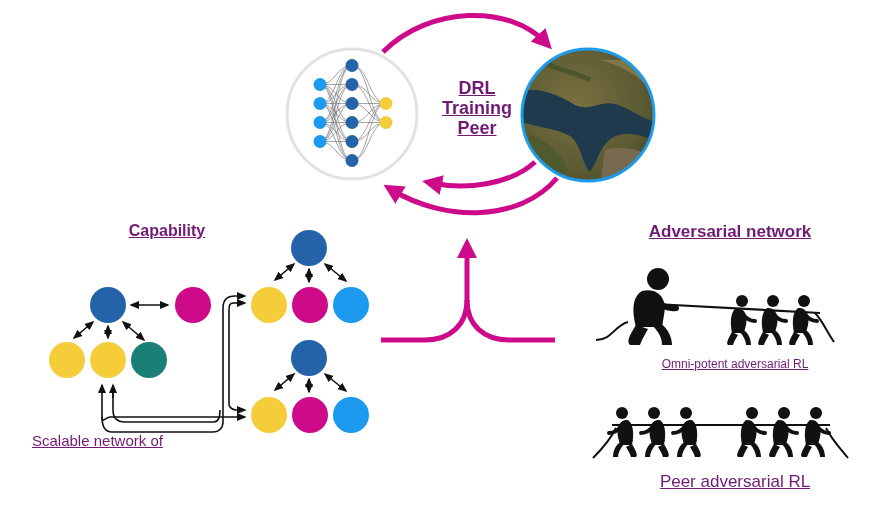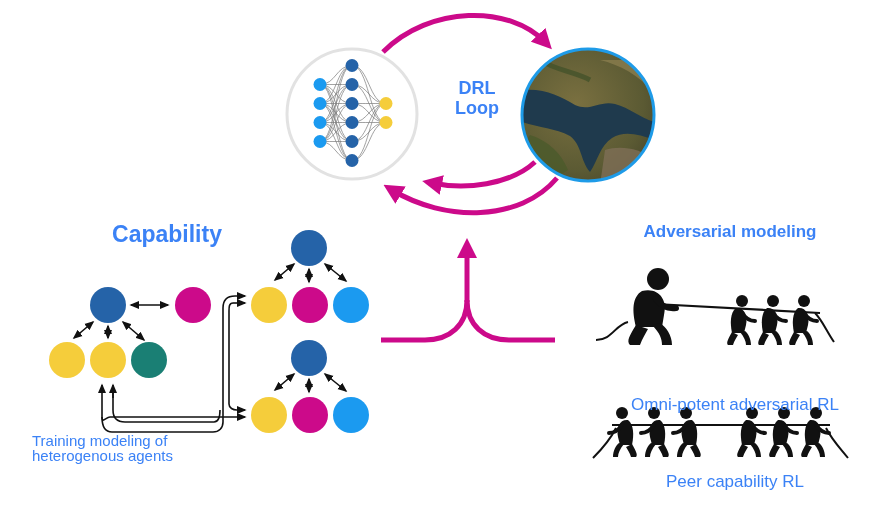--- a/index.html
+++ b/index.html
@@ -1,18 +1,18 @@
 <!DOCTYPE html>
 <html><head>
 <meta charset="utf-8">
 <style>
   html, body { margin:0; padding:0; background:#ffffff; }
   body { width:883px; height:508px; position:relative; overflow:hidden; font-family:"Liberation Sans", sans-serif; }
   #canvas { position:absolute; left:0; top:0; }
-  .lbl { position:absolute; color:#3b82f6; text-align:center; line-height:1.12; }
+  .lbl { position:absolute; color:#701a75; text-align:center; line-height:1.12;text-decoration:underline; }
   .bold { font-weight:bold; }
 </style>
 </head>
 <body>
 
 <svg id="canvas" width="883" height="508" viewBox="0 0 883 508">
   <defs>
     <marker id="mArrow" markerWidth="4" markerHeight="4" refX="2" refY="2" orient="auto" markerUnits="strokeWidth">
       <path d="M0,0 L4,2 L0,4 z" fill="#cc0a8a"></path>
     </marker>
@@ -226,30 +226,30 @@
         <path d="M-2,-37 C6,-38 10,-30 8,-20 L6,-12 L-6,-12 C-8,-22 -8,-32 -2,-37 Z" fill="#111"></path>
         <path d="M-6,-13 C-10,-6 -12,-2 -10,0 L-5,0 C-4,-4 -1,-8 0,-10 Z" fill="#111"></path>
         <path d="M2,-13 C6,-8 8,-4 8,0 L13,0 C13,-6 10,-12 7,-14 Z" fill="#111"></path>
         <path d="M4,-32 C8,-26 12,-24 17,-24" stroke="#111" stroke-width="4" fill="none" stroke-linecap="round"></path>
       </g>
     </g>
 </svg>
 
 <div class="lbl bold" style="left:422px; top:78px; width:110px; font-size:18px;">
   <div>DRL</div>
-  <div>Loop</div>
-</div>
-
-<div class="lbl bold" style="left:76px; top:222px; width:182px; font-size:23px;">
+  <div>Training</div>
+  <div>Peer</div>
+</div>
+
+<div class="lbl bold" style="left:76px; top:222px; width:182px; font-size:16px;">
   <div>Capability</div>
 </div>
 
 <div class="lbl" style="left:32px; top:433px; width:200px; font-size:15px; text-align:left; line-height:1.0;">
-  <div>Training modeling of</div>
-  <div>heterogenous agents</div>
+  <div>Scalable network of</div>
 </div>
 
 <div class="lbl bold" style="left:600px; top:222px; width:260px; font-size:17px;">
-  <div>Adversarial modeling</div>
-</div>
-
-<div class="lbl" style="left:590px; top:358px; width:290px; font-size:17px;margin-top:37px;">Omni-potent adversarial RL</div>
-<div class="lbl" style="left:590px; top:472px; width:290px; font-size:17px;">Peer capability RL</div>
+  <div>Adversarial network</div>
+</div>
+
+<div class="lbl" style="left:590px; top:358px; width:290px; font-size:12px;">Omni-potent adversarial RL</div>
+<div class="lbl" style="left:590px; top:472px; width:290px; font-size:17px;">Peer adversarial RL</div>
 
 </body></html>

